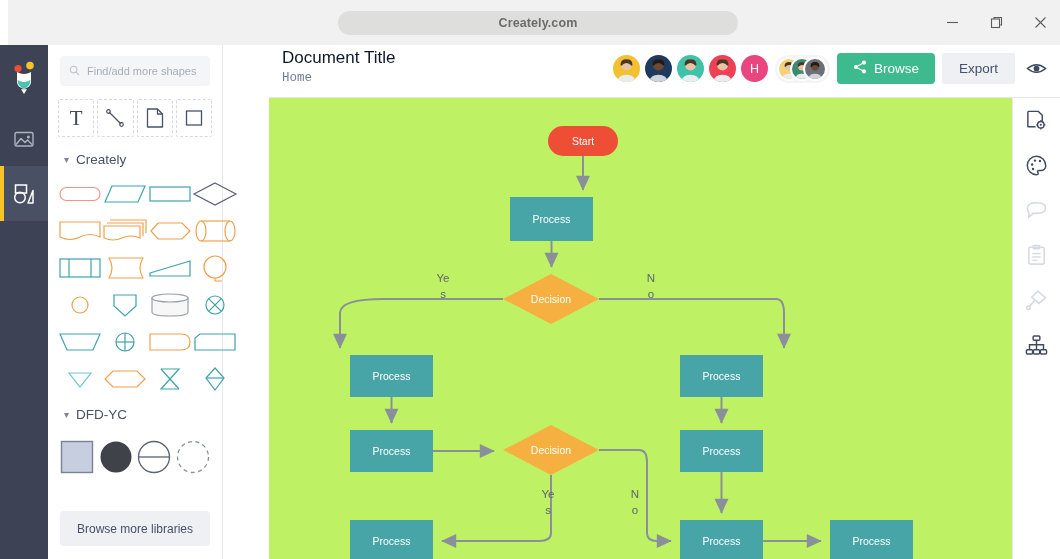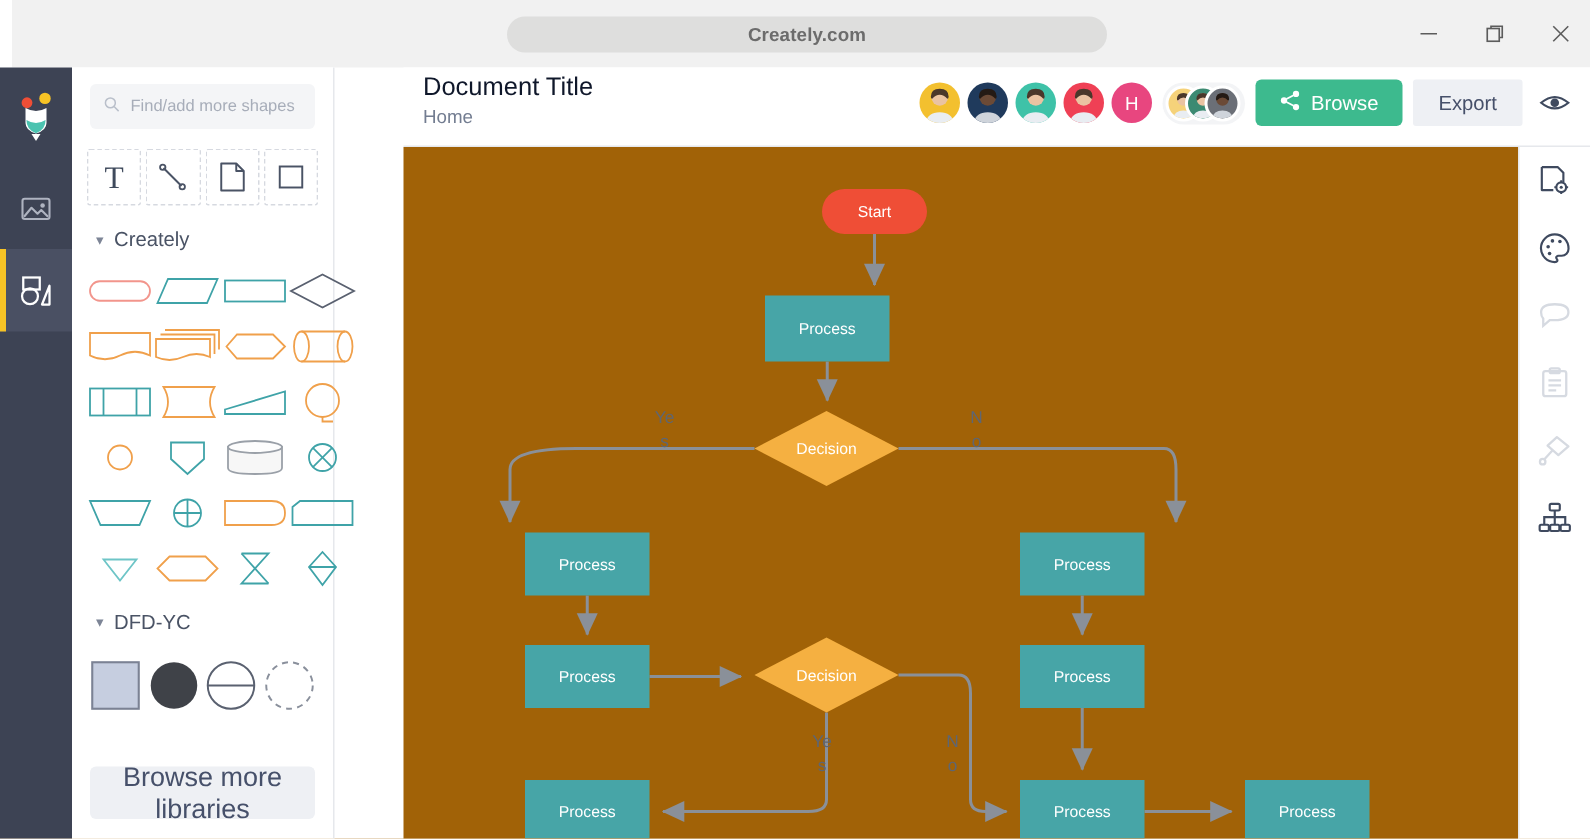--- a/index.html
+++ b/index.html
@@ -90,36 +90,36 @@
   }
   .dfd-grid {
     display: grid; grid-template-columns: repeat(4, 1fr);
     padding: 8px 10px 0 10px;
   }
   .dfd-cell { height: 46px; display: flex; align-items: center; justify-content: center; }
 
   .browse-btn {
     position: absolute; left: 12px; right: 12px; top: 466px; height: 35px;
     background: #eef0f4; border-radius: 4px; border: 0;
-    font-family: "Liberation Sans", sans-serif; font-size: 18px; color: #46506a;
+    font-family: "Liberation Sans", sans-serif; font-size: 12px; color: #46506a;
     display: flex; align-items: center; justify-content: center; cursor: pointer;
   }
 
   
   .doc-header {
     position: absolute; left: 269px; top: 45px; right: 0; height: 53px;
     background: #ffffff; border-bottom: 1px solid #e6e8ec;
   }
   .doc-title {
     position: absolute; left: 13px; top: 3px;
     font-size: 17px; color: #0f172a;
   }
   .doc-sub {
     position: absolute; left: 13px; top: 26px;
-    font-size: 12.5px; color: #737d91;
+    font-size: 12.5px; color: #737d91; font-family: Liberation Mono, monospace;
   }
   .header-right {
     position: absolute; right: 10px; top: 8px; display: flex;
     align-items: center; gap: 7px;
   }
   .avatars { display: flex; align-items: center; gap: 5px; }
   .av {
     width: 27px; height: 27px; border-radius: 50%; overflow: hidden;
     position: relative; flex: 0 0 auto;
   }
@@ -145,21 +145,21 @@
     font-family: "Liberation Sans", sans-serif; cursor: pointer;
   }
   .eye-btn {
     width: 28px; height: 28px; display: flex; align-items: center;
     justify-content: center; color: #3f4a5f; cursor: pointer;
   }
 
   
   .canvas {
     position: absolute; left: 269px; top: 98px; right: 48px; bottom: 0;
-    background: #a16207; overflow: hidden;
+    background: #bef264; overflow: hidden;
   }
   .canvas svg { display: block; }
   .nodelbl {
     fill: #ffffff; font-family: "Liberation Sans", sans-serif;
     font-size: 10.5px; text-anchor: middle; dominant-baseline: middle;
   }
   .edgelbl {
     fill: #5e6673; font-family: "Liberation Sans", sans-serif;
     font-size: 11.5px; text-anchor: middle;
   }

